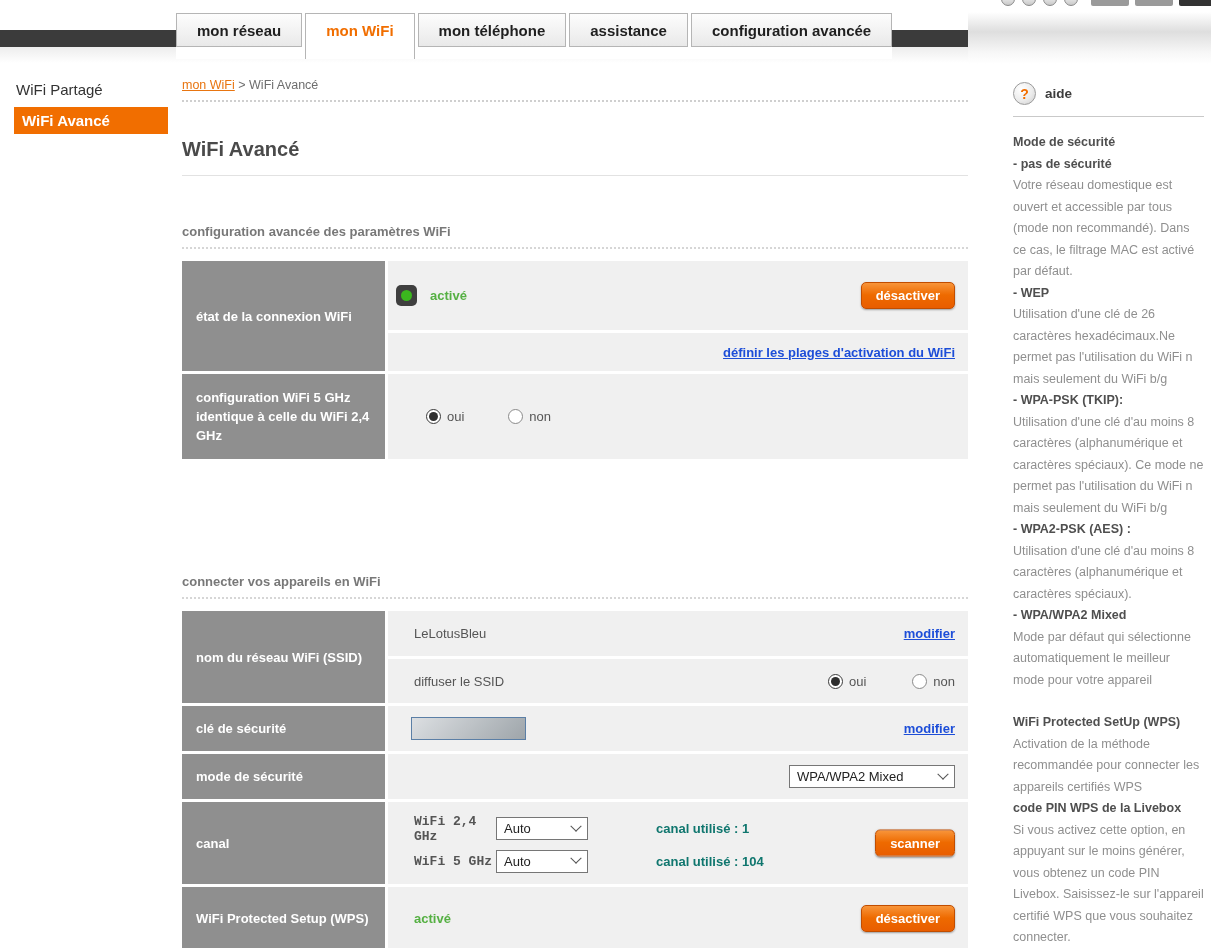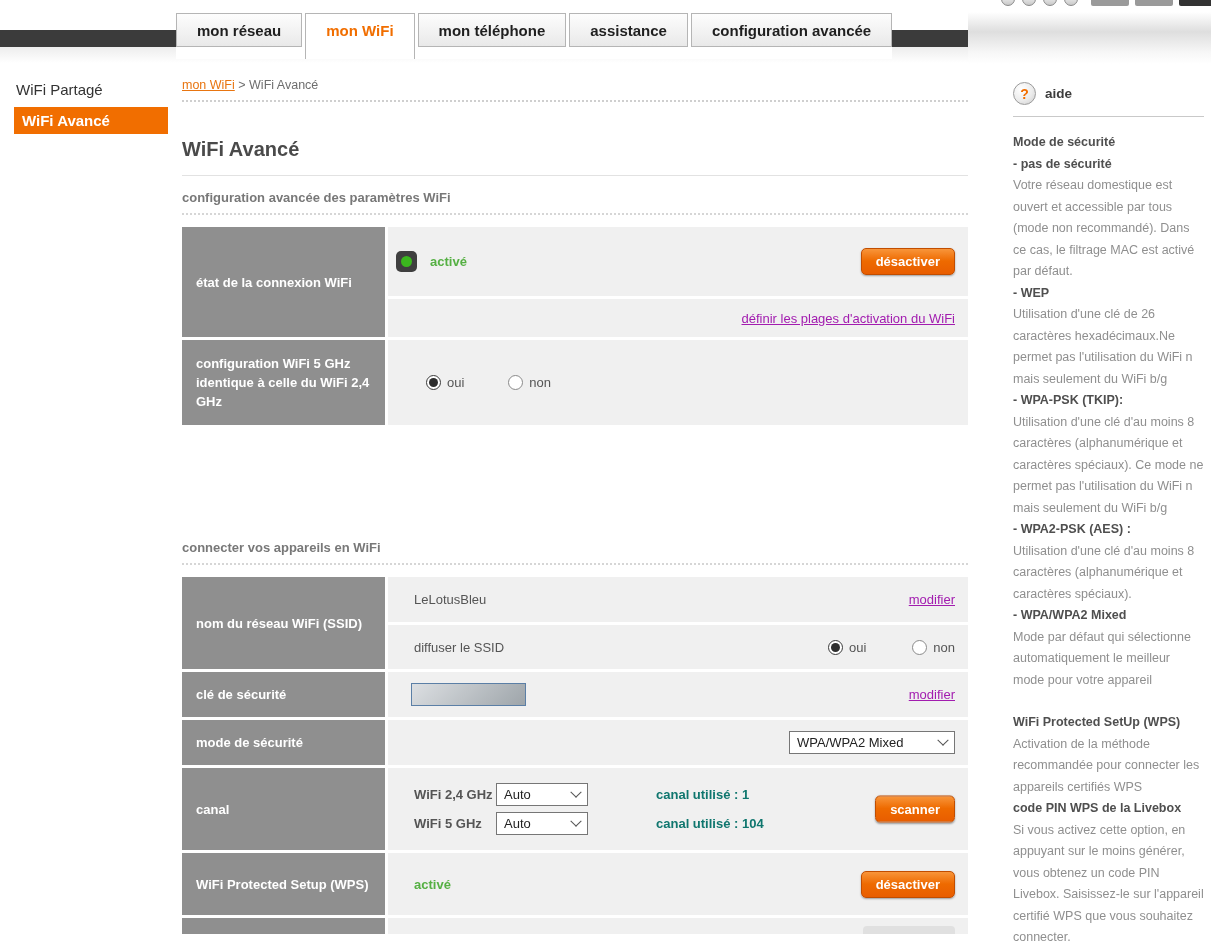--- a/index.html
+++ b/index.html
@@ -25,39 +25,39 @@
   .side-item.selected{background:#f16e00;color:#fff;font-weight:700;padding:5px 8px;margin-top:4px;}
 
   
   .main{position:absolute;left:182px;top:78px;width:786px;}
   .breadcrumb{font-size:12.5px;color:#6e6e6e;padding-bottom:8px;border-bottom:2px dotted #cfcfcf;}
   .breadcrumb .bc-link{color:#e87511;text-decoration:underline;cursor:pointer;}
   .page-title{margin:36px 0 0;font-size:20px;font-weight:700;color:#4a4a4a;}
   .title-hr{border:0;border-top:1px solid #e2e2e2;margin:14px 0 0;}
 
   .section-head{font-size:13px;font-weight:700;color:#787878;padding-bottom:8px;border-bottom:2px dotted #d6d6d6;}
-  .sh1{margin-top:14px;}
+  .sh1{margin-top:48px;}
   .sh2{margin-top:115px;}
   .table{margin-top:12px;}
 
   .row{display:flex;margin-bottom:3px;}
   .cell-label{box-sizing:border-box;width:203px;margin-right:3px;background:#8f8f8f;color:#fff;font-weight:700;font-size:13px;line-height:19px;padding:8px 14px;display:flex;align-items:center;}
   .cell-content{flex:1;display:flex;flex-direction:column;gap:3px;min-width:0;}
   .subrow{background:#f0f0f0;display:flex;align-items:center;box-sizing:border-box;padding:0 13px 0 26px;font-size:13px;color:#555;}
 
   .h69{min-height:69px;} .h38{min-height:38px;} .h85{min-height:85px;}
   .h45{min-height:45px;} .h44{min-height:44px;} .h82{min-height:82px;} .h62{min-height:62px;}
   .h16{min-height:16px;max-height:16px;overflow:hidden;position:relative;}
 
   .led{width:21px;height:21px;border-radius:5px;background:#3f3f3f;display:flex;align-items:center;justify-content:center;margin-right:13px;flex:none;}
   .led-dot{width:11px;height:11px;border-radius:50%;background:#3bb71e;}
   .status-green{color:#55b043;font-weight:700;font-size:13px;}
 
   .btn-orange{margin-left:auto;box-sizing:border-box;height:27px;padding:0 14px;border-radius:5px;background:linear-gradient(#f8953a,#ee6a00 48%,#e85d00);border:1px solid #c14d00;color:#fff;font-weight:700;font-size:13px;font-family:"Liberation Sans",sans-serif;box-shadow:0 1px 2px rgba(0,0,0,.35);cursor:pointer;}
-  .lnk{color:#a21caf;font-weight:400;text-decoration:underline;font-size:13px;cursor:pointer;}
+  .lnk{color:#1d4ed8;font-weight:700;text-decoration:underline;font-size:13px;cursor:pointer;}
   .push-right{margin-left:auto;}
 
   .radio{width:13px;height:13px;border-radius:50%;border:1px solid #8a8a8a;background:#fff;position:relative;display:inline-block;flex:none;cursor:pointer;}
   .radio.checked{border-color:#3a3a3a;}
   .radio.checked::after{content:"";position:absolute;left:2px;top:2px;right:2px;bottom:2px;border-radius:50%;background:#2e2e2e;}
   .radio-lbl{margin-left:6px;color:#555;font-size:13px;}
 
   .pad38{padding-left:38px;}
   .gap40{width:44px;flex:none;}
   .gap46{width:46px;flex:none;}
@@ -65,21 +65,21 @@
   .masked-key{width:113px;height:21px;background:linear-gradient(135deg,#dcdfe2,#9ea5aa);border:1px solid #5b7fa6;flex:none;}
 
   .select{box-sizing:border-box;display:flex;align-items:center;justify-content:space-between;background:#fff;border:1px solid #767676;height:23px;padding:0 7px;font-size:13px;color:#222;cursor:pointer;}
   .sel-mode{width:166px;margin-left:auto;}
   .sel-auto{width:92px;}
   .chev{width:7px;height:7px;border-right:1px solid #555;border-bottom:1px solid #555;transform:rotate(45deg) translate(-2px,-2px);flex:none;}
 
   .canal-content{justify-content:center;}
   .canal-inner{display:flex;flex-direction:column;gap:6px;width:100%;}
   .canal-line{display:flex;align-items:center;}
-  .canal-band{width:82px;font-weight:700;color:#555;flex:none;}
+  .canal-band{width:82px;font-weight:700;color:#555;flex:none;font-family:Liberation Mono, monospace;}
   .canal-used{margin-left:68px;font-weight:700;color:#0f766e;}
   .canal-pos{position:relative;}
   .canal-btn{position:absolute;right:13px;top:50%;transform:translateY(-50%);margin-left:0;}
 
   .ghost-btn{position:absolute;right:13px;bottom:-6px;width:92px;height:14px;border-radius:4px;background:#e0e0e0;}
 
   
   .help{position:absolute;left:1013px;top:82px;width:191px;}
   .help-head{display:flex;align-items:center;gap:9px;padding-bottom:11px;border-bottom:1px solid #c9c9c9;}
   .help-icon{box-sizing:border-box;width:23px;height:23px;border-radius:50%;border:1px solid #9b9b9b;background:radial-gradient(circle at 35% 30%,#ffffff 0%,#ececec 55%,#cdcdcd 100%);color:#f16e00;font-weight:700;font-size:14px;display:flex;align-items:center;justify-content:center;flex:none;}

